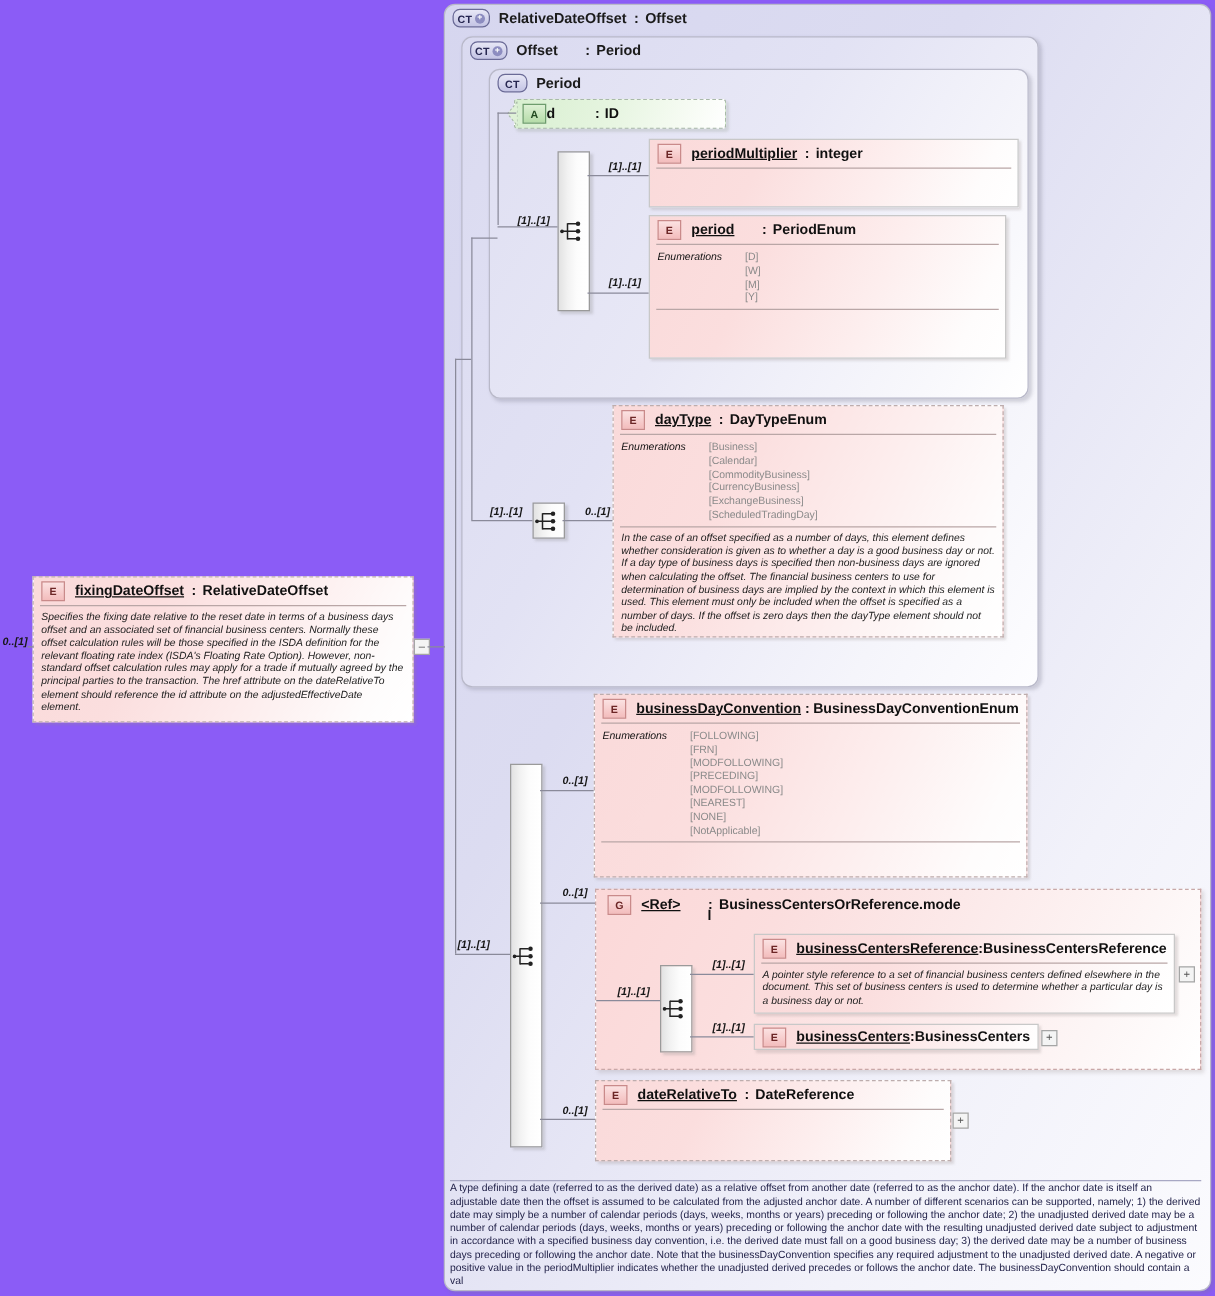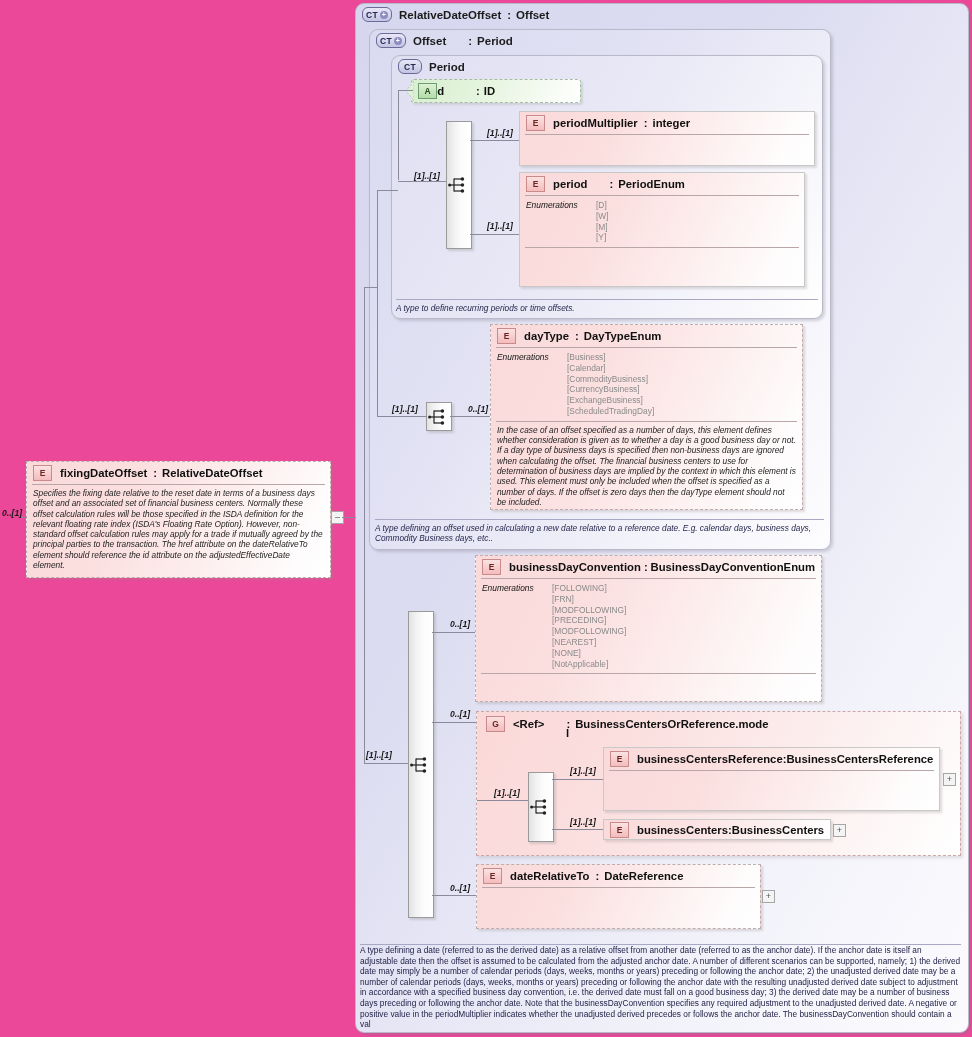--- a/index.html
+++ b/index.html
@@ -4,21 +4,21 @@
 <style>
   html,body{margin:0;padding:0;background:#ffffff;}
   body{
     font-family:"Liberation Sans","DejaVu Sans",sans-serif;
     -webkit-font-smoothing:antialiased;
   }
   #canvas{
     position:relative;
     width:972px;height:1037px;
     overflow:hidden;
-    background:#ec4899;
+    background:#8b5cf6;
   }
 
   
   .abs{position:absolute;box-sizing:border-box;}
 
   
   .ct-frame{
     border:1px solid #b9b9c9;
     border-radius:9px;
     background:linear-gradient(120deg,#d6d6ef 0%,#dcdcf1 35%,#f2f2fa 75%,#fbfbfe 100%);
@@ -92,21 +92,21 @@
   }
   .el-badge{
     display:inline-flex;align-items:center;justify-content:center;
     width:17px;height:14px;
     border:1px solid #c98a8a;
     background:linear-gradient(#fbe2e2,#f3bcbc);
     font-size:8.5px;font-weight:bold;color:#6c2626;
     margin-right:8px;
     flex:none;
   }
-  .el-name{font-weight:bold;}
+  .el-name{font-weight:bold;text-decoration:underline;}
   .el-sep{font-weight:bold;}
   .el-type{font-weight:bold;}
 
   .el-rule{
     height:0;border-top:1px solid #b9a6a6;
     margin:0 5px;
   }
   .el-doc{
     padding:3px 6px 4px 6px;
     font-size:8.3px;font-style:italic;color:#1d1d1d;
@@ -249,21 +249,20 @@
 
   <div class="ct-frame inner3 abs" style="left:391px;top:55px;width:432px;height:264px;"></div>
 
   <div class="ct-head" style="left:398px;top:58px;">
     <span class="ct-badge nopls">
       <span>CT</span>
     </span>
     <span class="ct-title-name">Period</span>
   </div>
 
-  <div class="ct-doc" style="left:396px;top:299px;width:422px;">A type to define recurring periods or time offsets.</div>
 
   <div class="attr-box" style="left:411px;top:79px;width:146px;height:22px;">
     <svg class="attr-point" width="9" height="22" viewBox="0 0 9 22">
       <polygon points="9,0 9,22 0,11" fill="#dff1d7" stroke="#a9b9a9" stroke-width="1" stroke-dasharray="2,2"></polygon>
     </svg>
     <span class="attr-badge">A</span>
     <span>id</span>
     <span style="width:32px"></span>
     <span>:</span>
     <span style="width:4px"></span>
@@ -370,21 +369,20 @@
         <div>[CommodityBusiness]</div>
         <div>[CurrencyBusiness]</div>
         <div>[ExchangeBusiness]</div>
         <div>[ScheduledTradingDay]</div>
       </div>
     </div>
     <div class="el-rule"></div>
     <div class="el-doc">In the case of an offset specified as a number of days, this element defines whether consideration is given as to whether a day is a good business day or not. If a day type of business days is specified then non-business days are ignored when calculating the offset. The financial business centers to use for determination of business days are implied by the context in which this element is used. This element must only be included when the offset is specified as a number of days. If the offset is zero days then the dayType element should not be included.</div>
   </div>
 
-  <div class="ct-doc" style="left:375px;top:519px;width:449px;">A type defining an offset used in calculating a new date relative to a reference date. E.g. calendar days, business days, Commodity Business days, etc..</div>
 
   <div class="el-box dashed" style="left:26px;top:461px;width:305px;height:117px;">
     <div class="el-head">
       <span class="el-badge">E</span>
       <span class="el-name">fixingDateOffset</span>
       <span style="width:6px"></span>
       <span class="el-sep">:</span>
       <span style="width:5px"></span>
       <span class="el-type">RelativeDateOffset</span>
     </div>
@@ -483,20 +481,21 @@
   <div class="el-box solid" style="left:603px;top:747px;width:337px;height:64px;">
     <div class="el-head">
       <span class="el-badge">E</span>
       <span class="el-name">businessCentersReference</span>
       <span style="width:6px"></span>
       <span class="el-sep">:</span>
       <span style="width:5px"></span>
       <span class="el-type">BusinessCentersReference</span>
     </div>
     <div class="el-rule"></div>
+    <div class="el-doc">A pointer style reference to a set of financial business centers defined elsewhere in the document. This set of business centers is used to determine whether a particular day is a business day or not.</div>
   </div>
   <div class="pm" style="left:943px;top:773px;">
     <span>+</span>
   </div>
 
   <div class="ln-h" style="left:552px;top:829px;width:51px;"></div>
   <div class="card" style="left:570px;top:817px;">[1]..[1]</div>
 
   <div class="el-box solid plain" style="left:603px;top:819px;width:228px;height:21px;">
     <div class="el-head" style="padding:2px 6px;">

